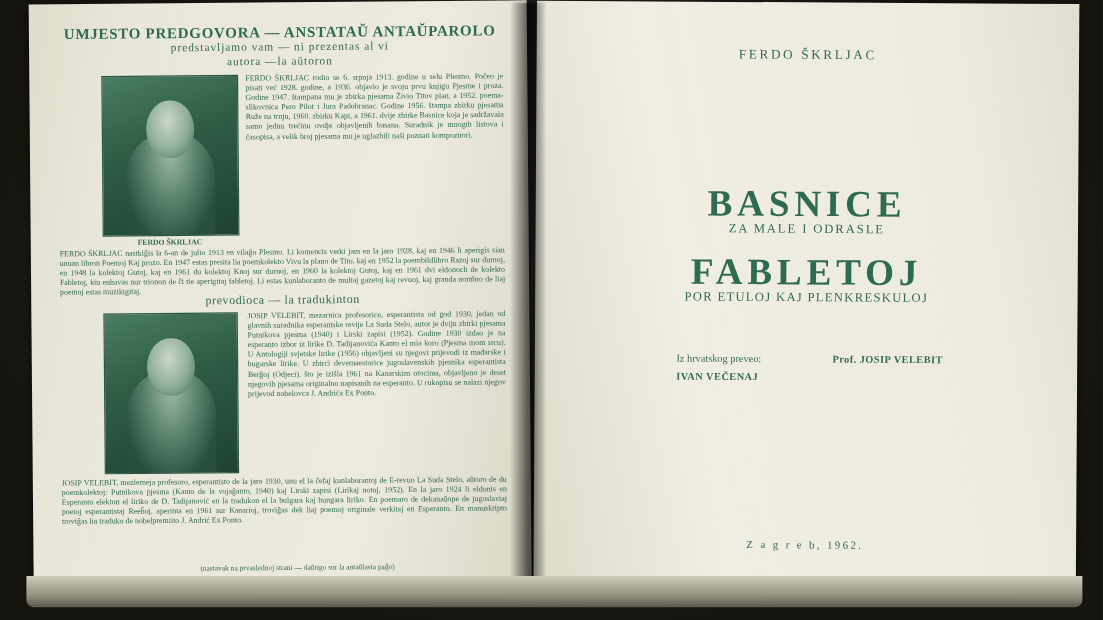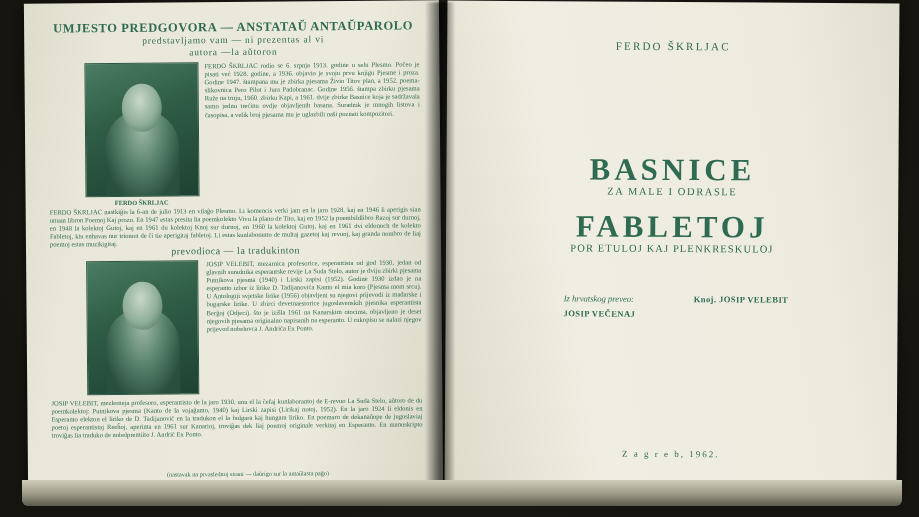--- a/index.html
+++ b/index.html
@@ -210,21 +210,21 @@
   .credits {
     position: absolute;
     left: 118px;
     top: 290px;
     width: 300px;
     font-size: 8.6px;
     line-height: 15px;
     color: #2f6b52;
   }
   .credits .row { display: flex; }
-  .credits .lbl { width: 130px; font-style: italic; }
+  .credits .lbl { width: 130px; }
   .credits .val { font-weight: bold; letter-spacing: .4px; }
   .r-place {
     position: absolute;
     left: 0; top: 447px; width: 452px;
     text-align: center;
     font-size: 9px;
     letter-spacing: 2px;
     color: #2f6b52;
   }
 </style>
@@ -270,27 +270,27 @@
     <div class="page right">
       <div class="r-author">FERDO ŠKRLJAC</div>
       <div class="r-title1">BASNICE</div>
       <div class="r-sub1">ZA MALE I ODRASLE</div>
       <div class="r-title2">FABLETOJ</div>
       <div class="r-sub2">POR ETULOJ KAJ PLENKRESKULOJ</div>
 
       <div class="credits">
         <div class="row">
           <span class="lbl">Iz hrvatskog prevео:</span>
-          <span class="val">Knoj. JOSIP VELEBIT</span>
+          <span class="val">Prof. JOSIP VELEBIT</span>
         </div>
         <div class="row">
           <span class="val"></span>
         </div>
         <div class="row">
-          <span class="val">JOSIP VEČENAJ</span>
+          <span class="val">IVAN VEČENAJ</span>
         </div>
       </div>
 
       <div class="r-place">Z a g r e b,  1962.</div>
     </div>
 
     <div class="gutter"></div>
     <div class="page-edge-bottom"></div>
   </div>
 </div>

